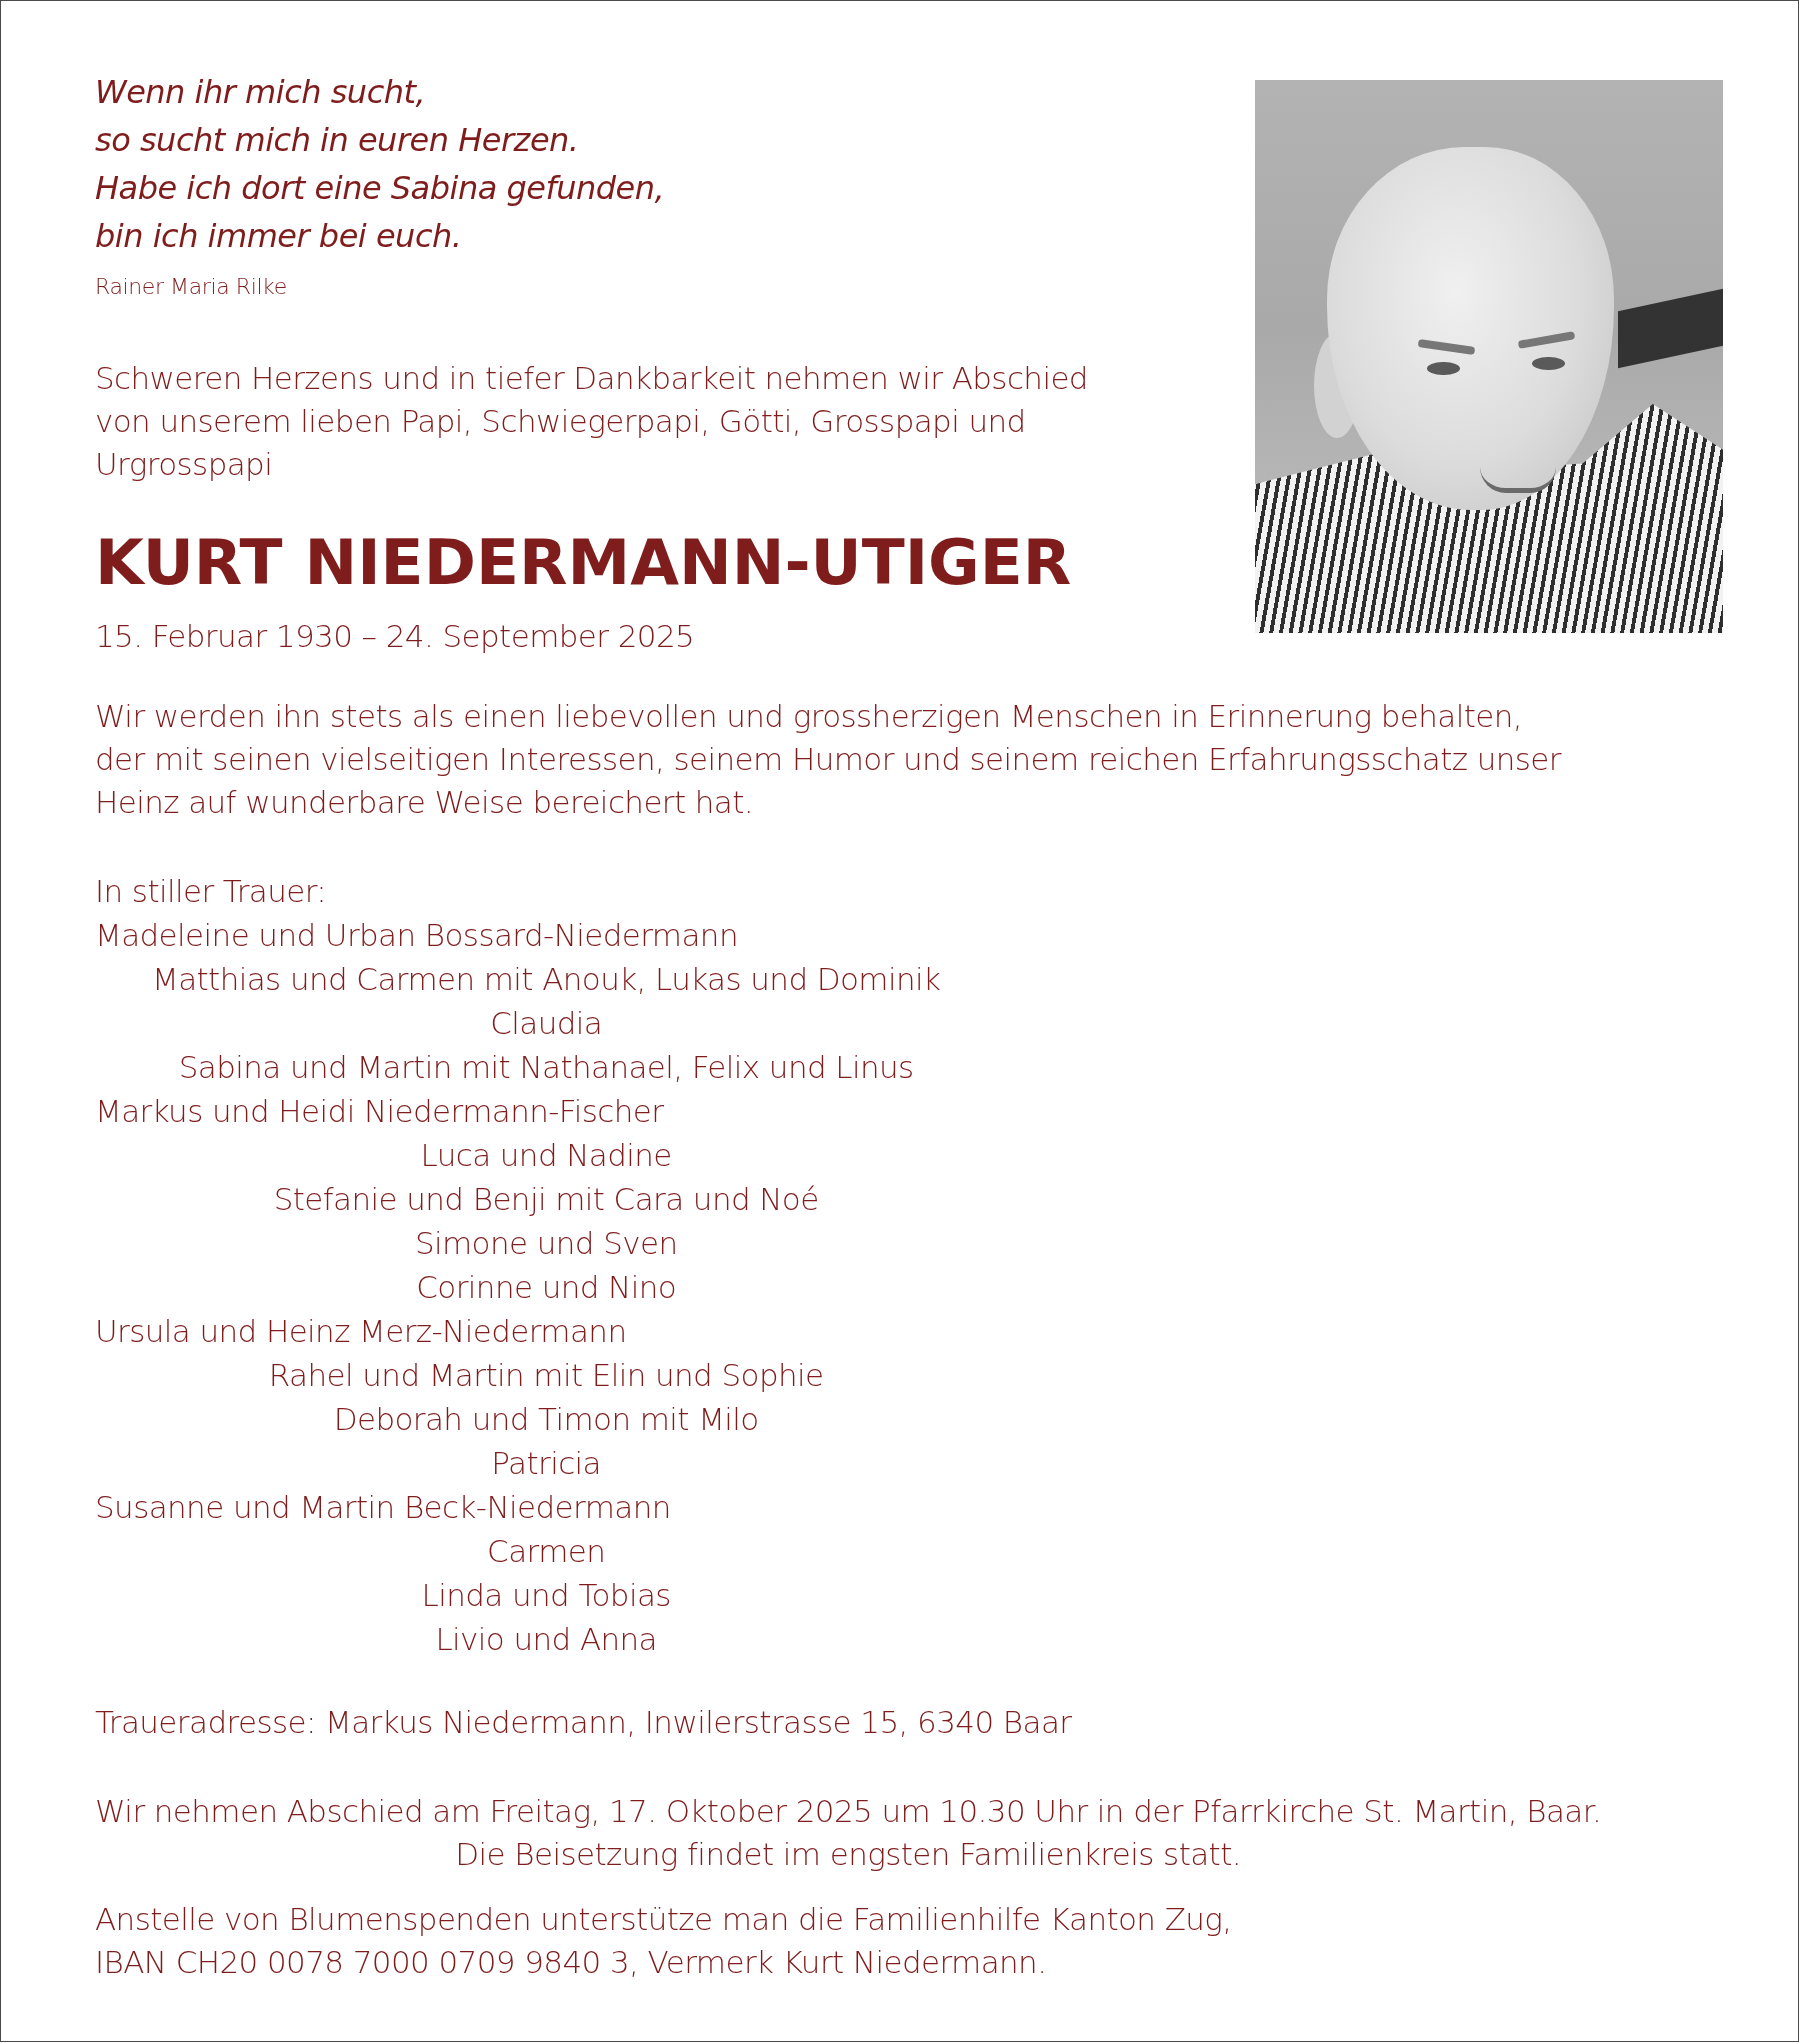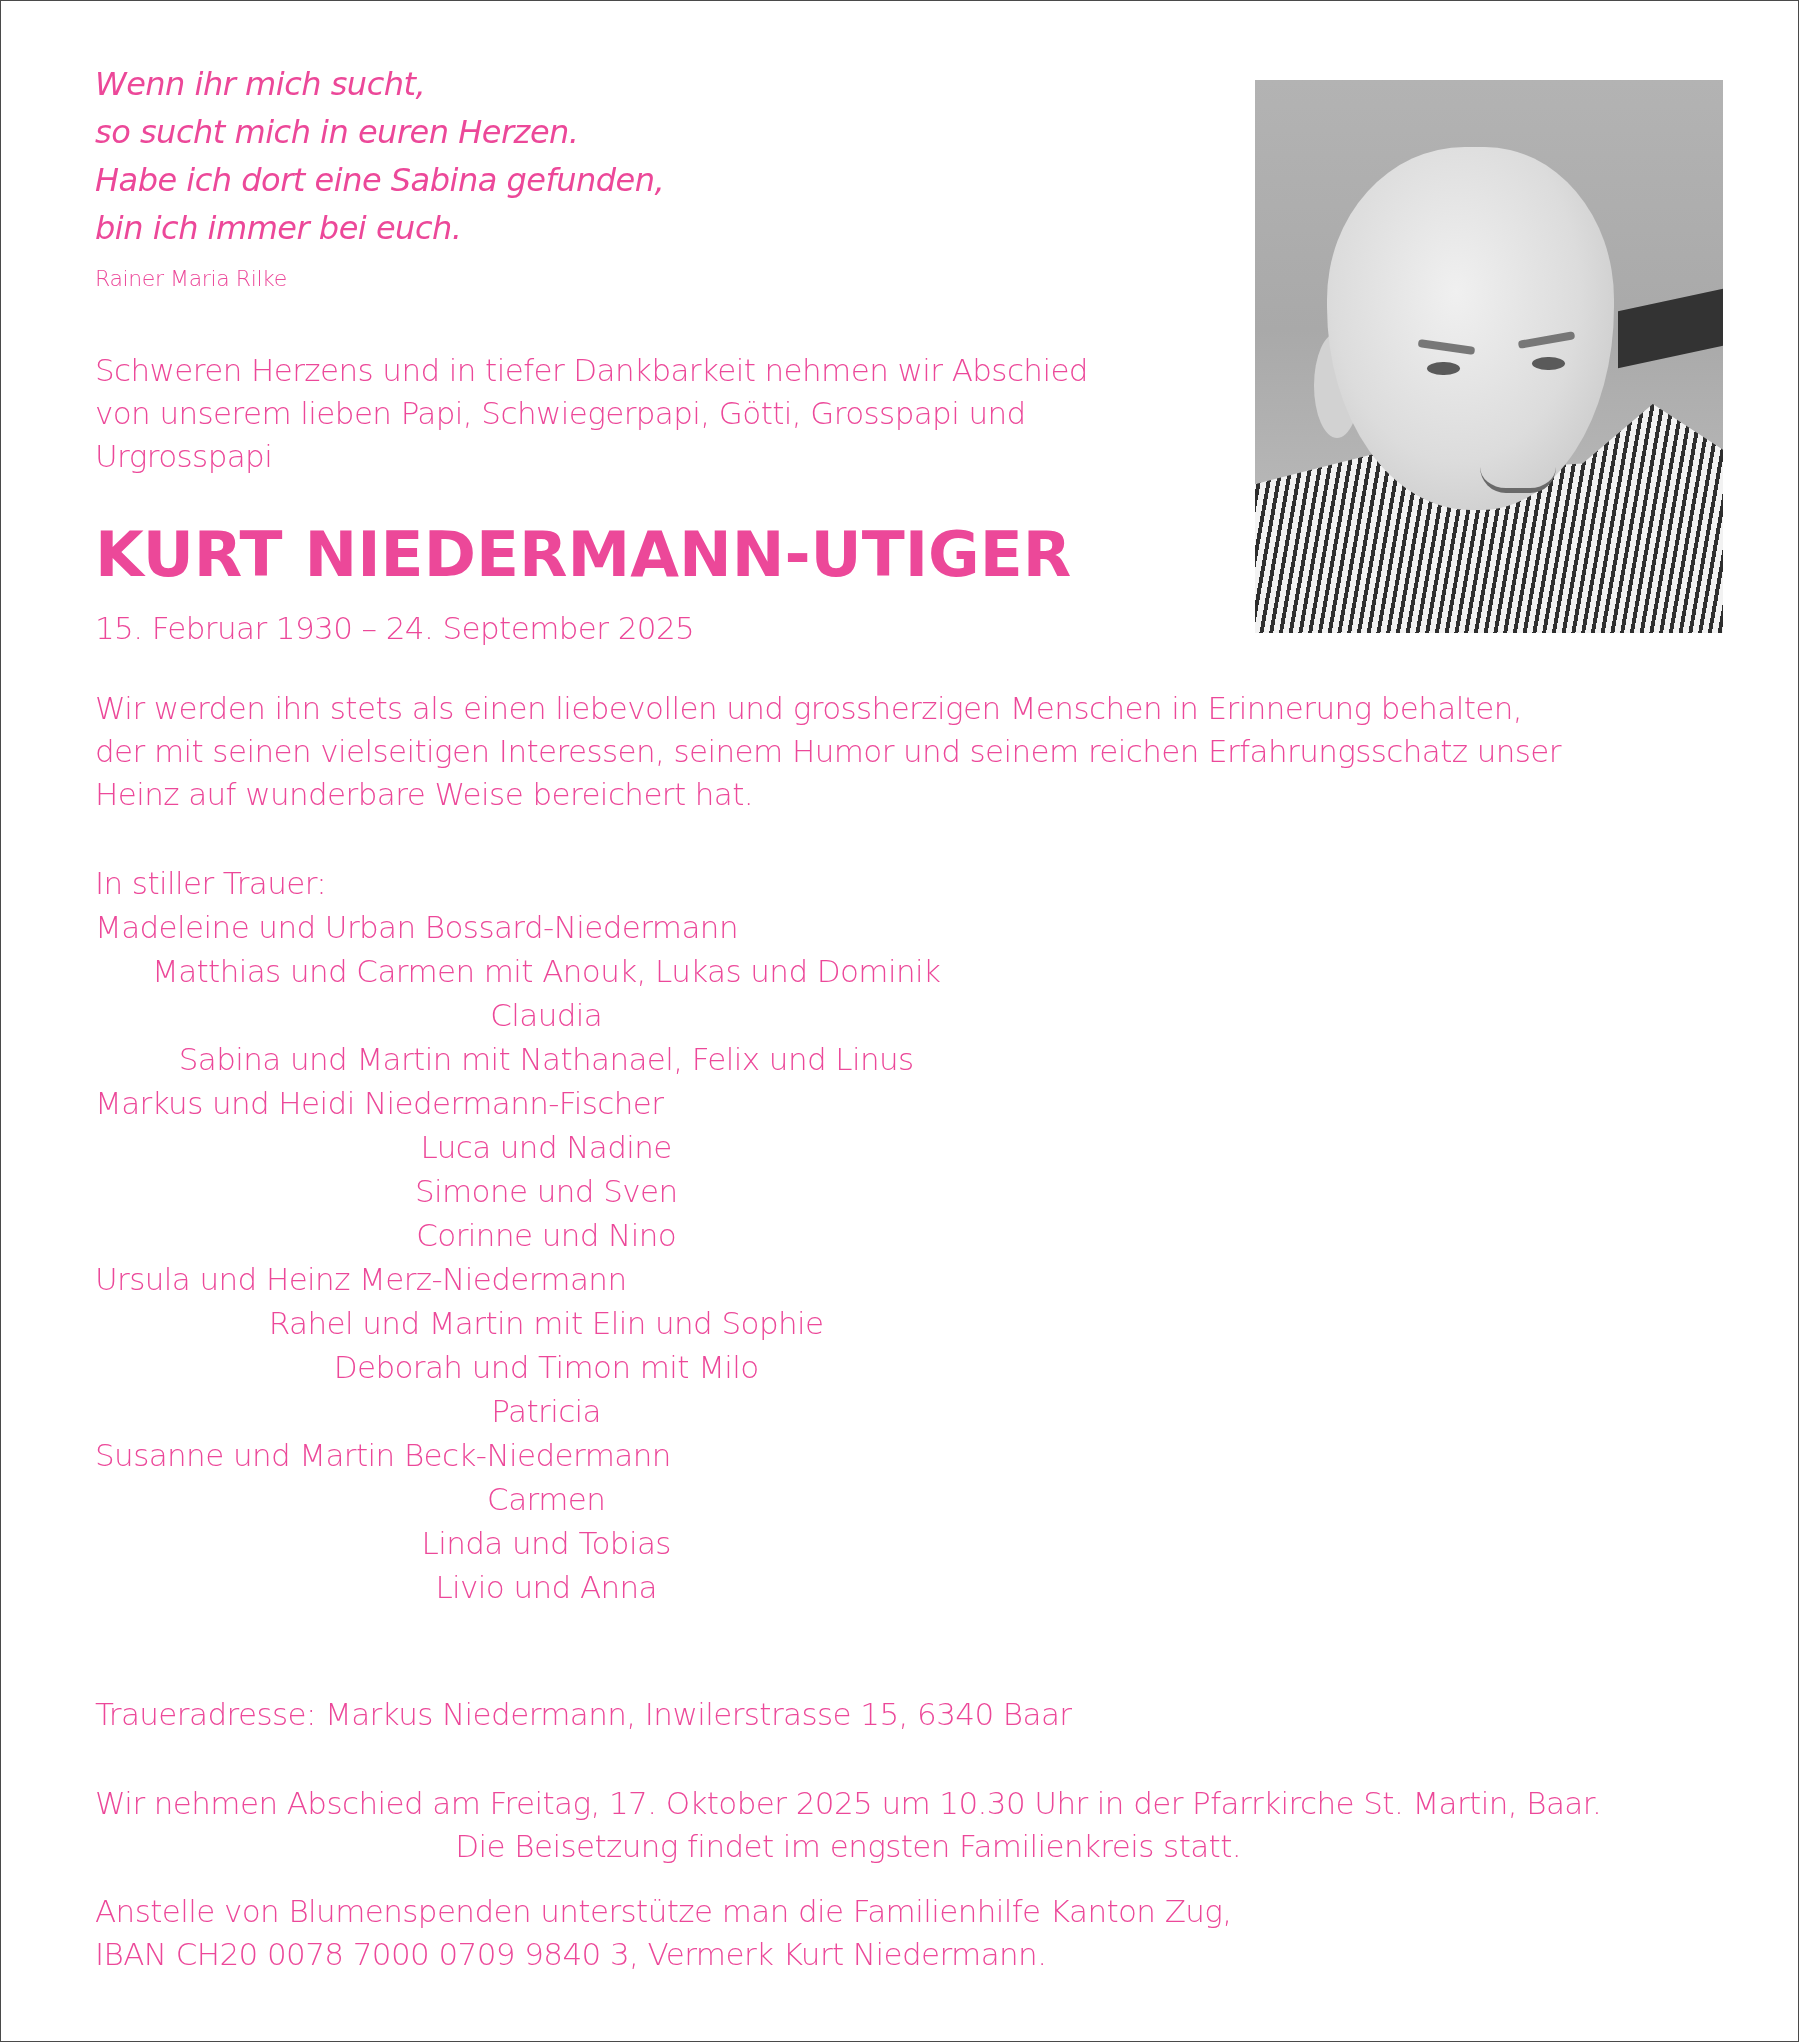--- a/index.html
+++ b/index.html
@@ -2,23 +2,23 @@
 <html><head>
 <meta charset="utf-8">
 <style>
   html, body { margin: 0; padding: 0; background: #ffffff; }
   body { width: 1801px; height: 2044px; position: relative; overflow: hidden; }
   .frame {
     position: absolute; left: 0; top: 0; width: 1797px; height: 2040px;
     border: 1.9px solid #4a4a4a; background: #fff;
   }
   .txt {
-    position: absolute; left: 94px; color: #ec4899;
+    position: absolute; left: 94px; color: #7f1d1d;
     font-family: "DejaVu Sans", sans-serif; font-weight: 300;
-    white-space: nowrap; letter-spacing: -0.6px;
+    white-space: nowrap; letter-spacing: -0.6px; margin-top: 8px;
   }
   .poem { top: 59px; font-size: 32px; line-height: 48px; font-style: italic; letter-spacing: -0.5px; }
   .poem div { height: 48px; }
   .author { top: 263px; font-size: 22px; line-height: 29px; letter-spacing: -0.4px; }
   .intro { top: 348px; font-size: 31px; line-height: 43px; }
   .name { top: 516px; font-size: 63px; line-height: 76px; font-weight: 700; letter-spacing: 0px; }
   .dates { top: 606px; font-size: 31px; line-height: 43px; }
   .body { top: 686px; font-size: 31px; line-height: 43px; }
   .mourn { top: 860px; font-size: 31px; line-height: 44px; }
   .mourn .ind { padding-left: 57px; text-align: center; }
@@ -109,20 +109,21 @@
   <div class="txt mourn">
     <span class="line">In stiller Trauer:</span>
 
     <span class="line">Madeleine und Urban Bossard-Niedermann</span>
     <span class="line ind">Matthias und Carmen mit Anouk, Lukas und Dominik</span>
     <span class="line ind">Claudia</span>
     <span class="line ind">Sabina und Martin mit Nathanael, Felix und Linus</span>
     <span class="line">Markus und Heidi Niedermann-Fischer</span>
 
     <span class="line ind">Luca und Nadine</span>
+    <span class="line ind">Stefanie und Benji mit Cara und Noé</span>
     <span class="line ind">Simone und Sven</span>
     <span class="line ind">Corinne und Nino</span>
 
     <span class="line">Ursula und Heinz Merz-Niedermann</span>
     <span class="line ind">Rahel und Martin mit Elin und Sophie</span>
     <span class="line ind">Deborah und Timon mit Milo</span>
     <span class="line ind">Patricia</span>
 
     <span class="line">Susanne und Martin Beck-Niedermann</span>
     <span class="line ind">Carmen</span>

